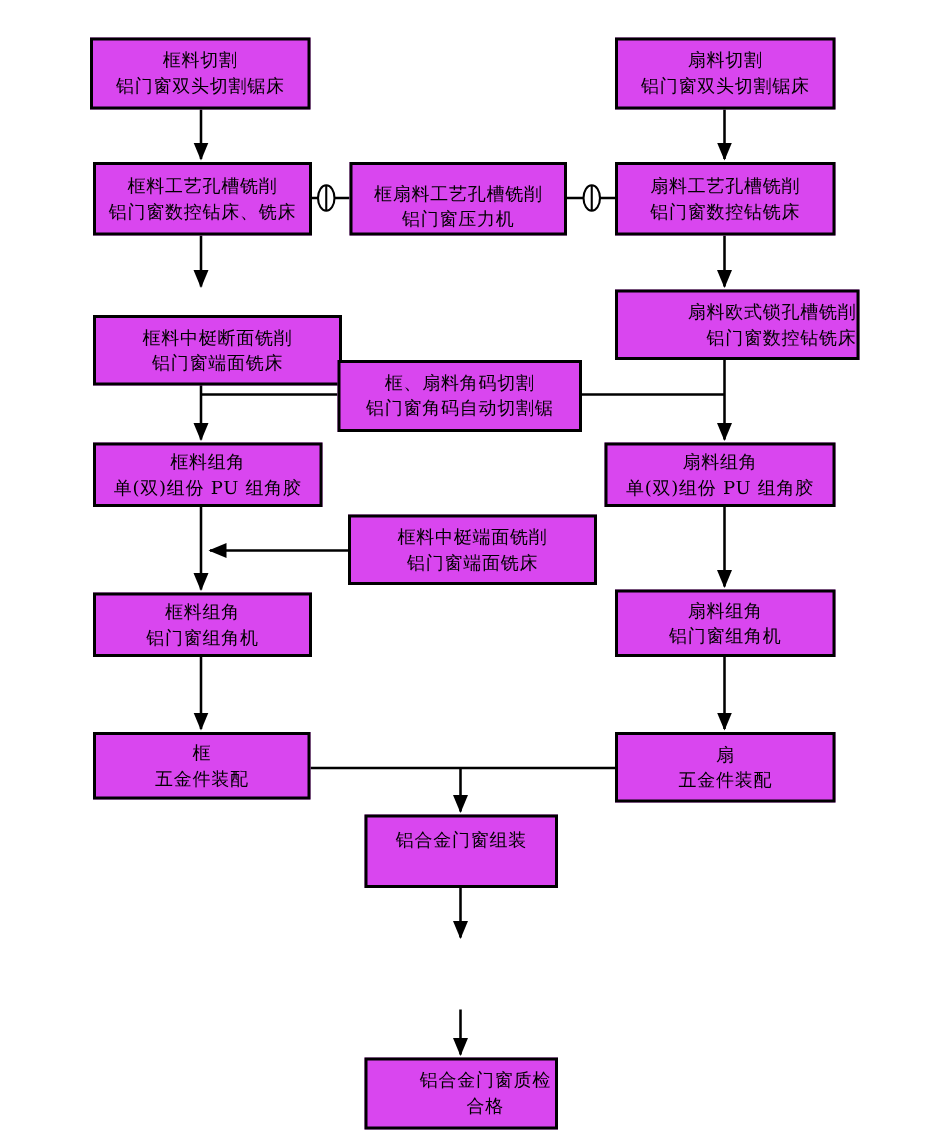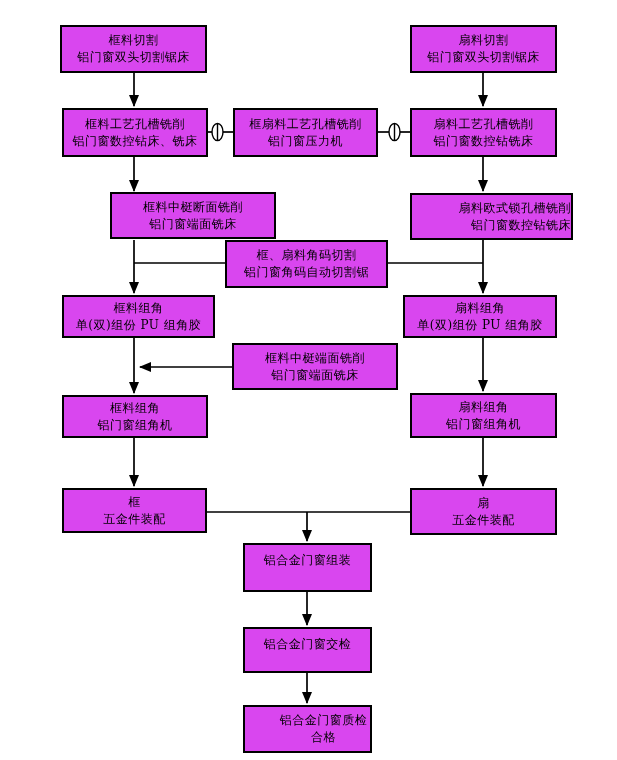--- a/index.html
+++ b/index.html
@@ -80,30 +80,30 @@
   </div>
   <div class="box" style="left:410px;top:25px;width:147px;height:48px;">
     <span>扇料切割</span>
     <span>铝门窗双头切割锯床</span>
   </div>
 
   <div class="box" style="left:62px;top:108px;width:146px;height:49px;">
     <span>框料工艺孔槽铣削</span>
     <span>铝门窗数控钻床、铣床</span>
   </div>
-  <div class="box" style="left:233px;top:108px;width:145px;height:49px;">
+  <div class="box" style="left:233px;top:108px;width:145px;height:49px;justify-content:flex-end;">
     <span>框扇料工艺孔槽铣削</span>
     <span>铝门窗压力机</span>
   </div>
   <div class="box" style="left:410px;top:108px;width:147px;height:49px;text-align:right;">
     <span>扇料工艺孔槽铣削</span>
     <span>铝门窗数控钻铣床</span>
   </div>
 
-  <div class="box" style="left:62px;top:192px;width:166px;height:47px;margin-left:48px;">
+  <div class="box" style="left:62px;top:210px;width:166px;height:47px;">
     <span>框料中梃断面铣削</span>
     <span>铝门窗端面铣床</span>
   </div>
   <div class="box" style="left:410px;top:193px;width:163px;height:47px;align-items:flex-end;">
     <span>扇料欧式锁孔槽铣削</span>
     <span>铝门窗数控钻铣床</span>
   </div>
 
   <div class="box" style="left:225px;top:240px;width:163px;height:48px;">
     <span>框、扇料角码切割</span>
@@ -138,21 +138,18 @@
     <span>五金件装配</span>
   </div>
   <div class="box" style="left:410px;top:488px;width:147px;height:47px;">
     <span>扇</span>
     <span>五金件装配</span>
   </div>
 
   <div class="box top" style="left:243px;top:543px;width:129px;height:49px;">
     <span>铝合金门窗组装</span>
   </div>
-  <div class="box top" style="left:243px;top:627px;width:129px;height:46px;">
-    <span>铝合金门窗交检</span>
-  </div>
   <div class="box" style="left:243px;top:705px;width:129px;height:48px;padding-left:32px;">
     <span>铝合金门窗质检</span>
     <span>合格</span>
   </div>
 
 </div>
 
 </body></html>

